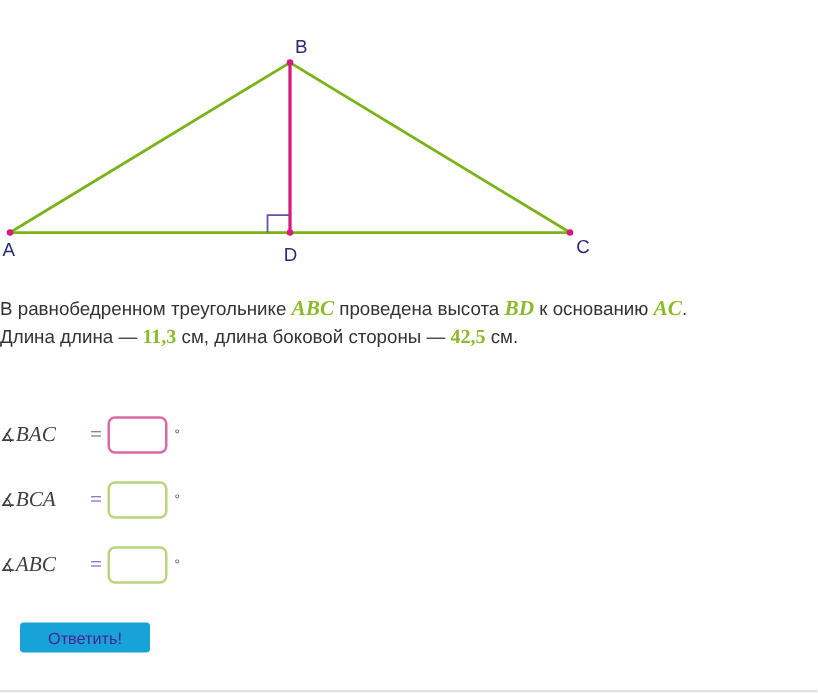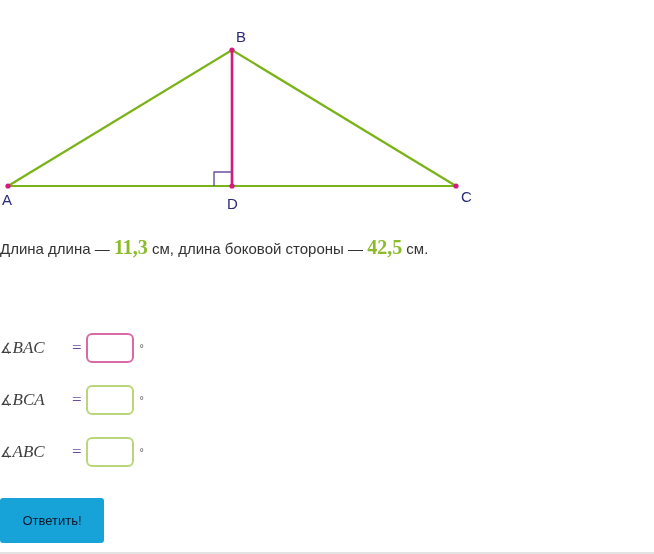--- a/index.html
+++ b/index.html
@@ -48,21 +48,21 @@
   .mathvar {
     font-family: "Liberation Serif", serif;
     font-style: italic;
     font-weight: bold;
     font-size: 17px;
     color: #8bbb2a;
   }
   .num {
     font-family: "Liberation Serif", serif;
     font-weight: bold;
-    font-size: 20px;
+    font-size: 16px;
     color: #8bbb2a;
   }
 
   .answers {
     position: absolute;
     left: 0;
     top: 322px;
     width: 400px;
   }
   .answer-row {
@@ -105,26 +105,26 @@
     border-color: #d86aa8;
   }
   .deg {
     font-size: 11px;
     color: #555555;
     margin-left: 6px;
   }
 
   .submit-btn {
     position: absolute;
-    left: 0;
+    left: 16px;
     top: 498px;
     width: 104px;
-    height: 45px;
+    height: 24px;
     background: #17a3d8;
-    color: #0f172a;
+    color: #4c1d95;
     border: none;
     border-radius: 3px;
     font-family: "Liberation Sans", sans-serif;
     font-size: 13px;
     cursor: pointer;
   }
 
   .bottom-rule {
     position: absolute;
     left: 0;
@@ -153,20 +153,21 @@
     <circle cx="232" cy="186" r="2.6" fill="#d6197d"></circle>
 
     <text class="vertex-label" x="2" y="205">A</text>
     <text class="vertex-label" x="236" y="42">B</text>
     <text class="vertex-label" x="461" y="202">C</text>
     <text class="vertex-label" x="227" y="209">D</text>
   </svg>
 </div>
 
 <div class="problem-text">
+  <div class="line"><span>В равнобедренном треугольнике </span><span class="mathvar">ABC</span><span> проведена высота </span><span class="mathvar">BD</span><span> к основанию </span><span class="mathvar">AC</span><span>.</span></div>
   <div class="line"><span>Длина длина — </span><span class="num">11,3</span><span> см, длина боковой стороны — </span><span class="num">42,5</span><span> см.</span></div>
 </div>
 
 <div class="answers">
   <div class="answer-row">
     <span class="angle-label"><span class="anglesym">∡</span><span>BAC</span></span>
     <span class="eq">=</span>
     <input class="ans-input first" type="text" value="" style="">
     <span class="deg">°</span>
   </div>

